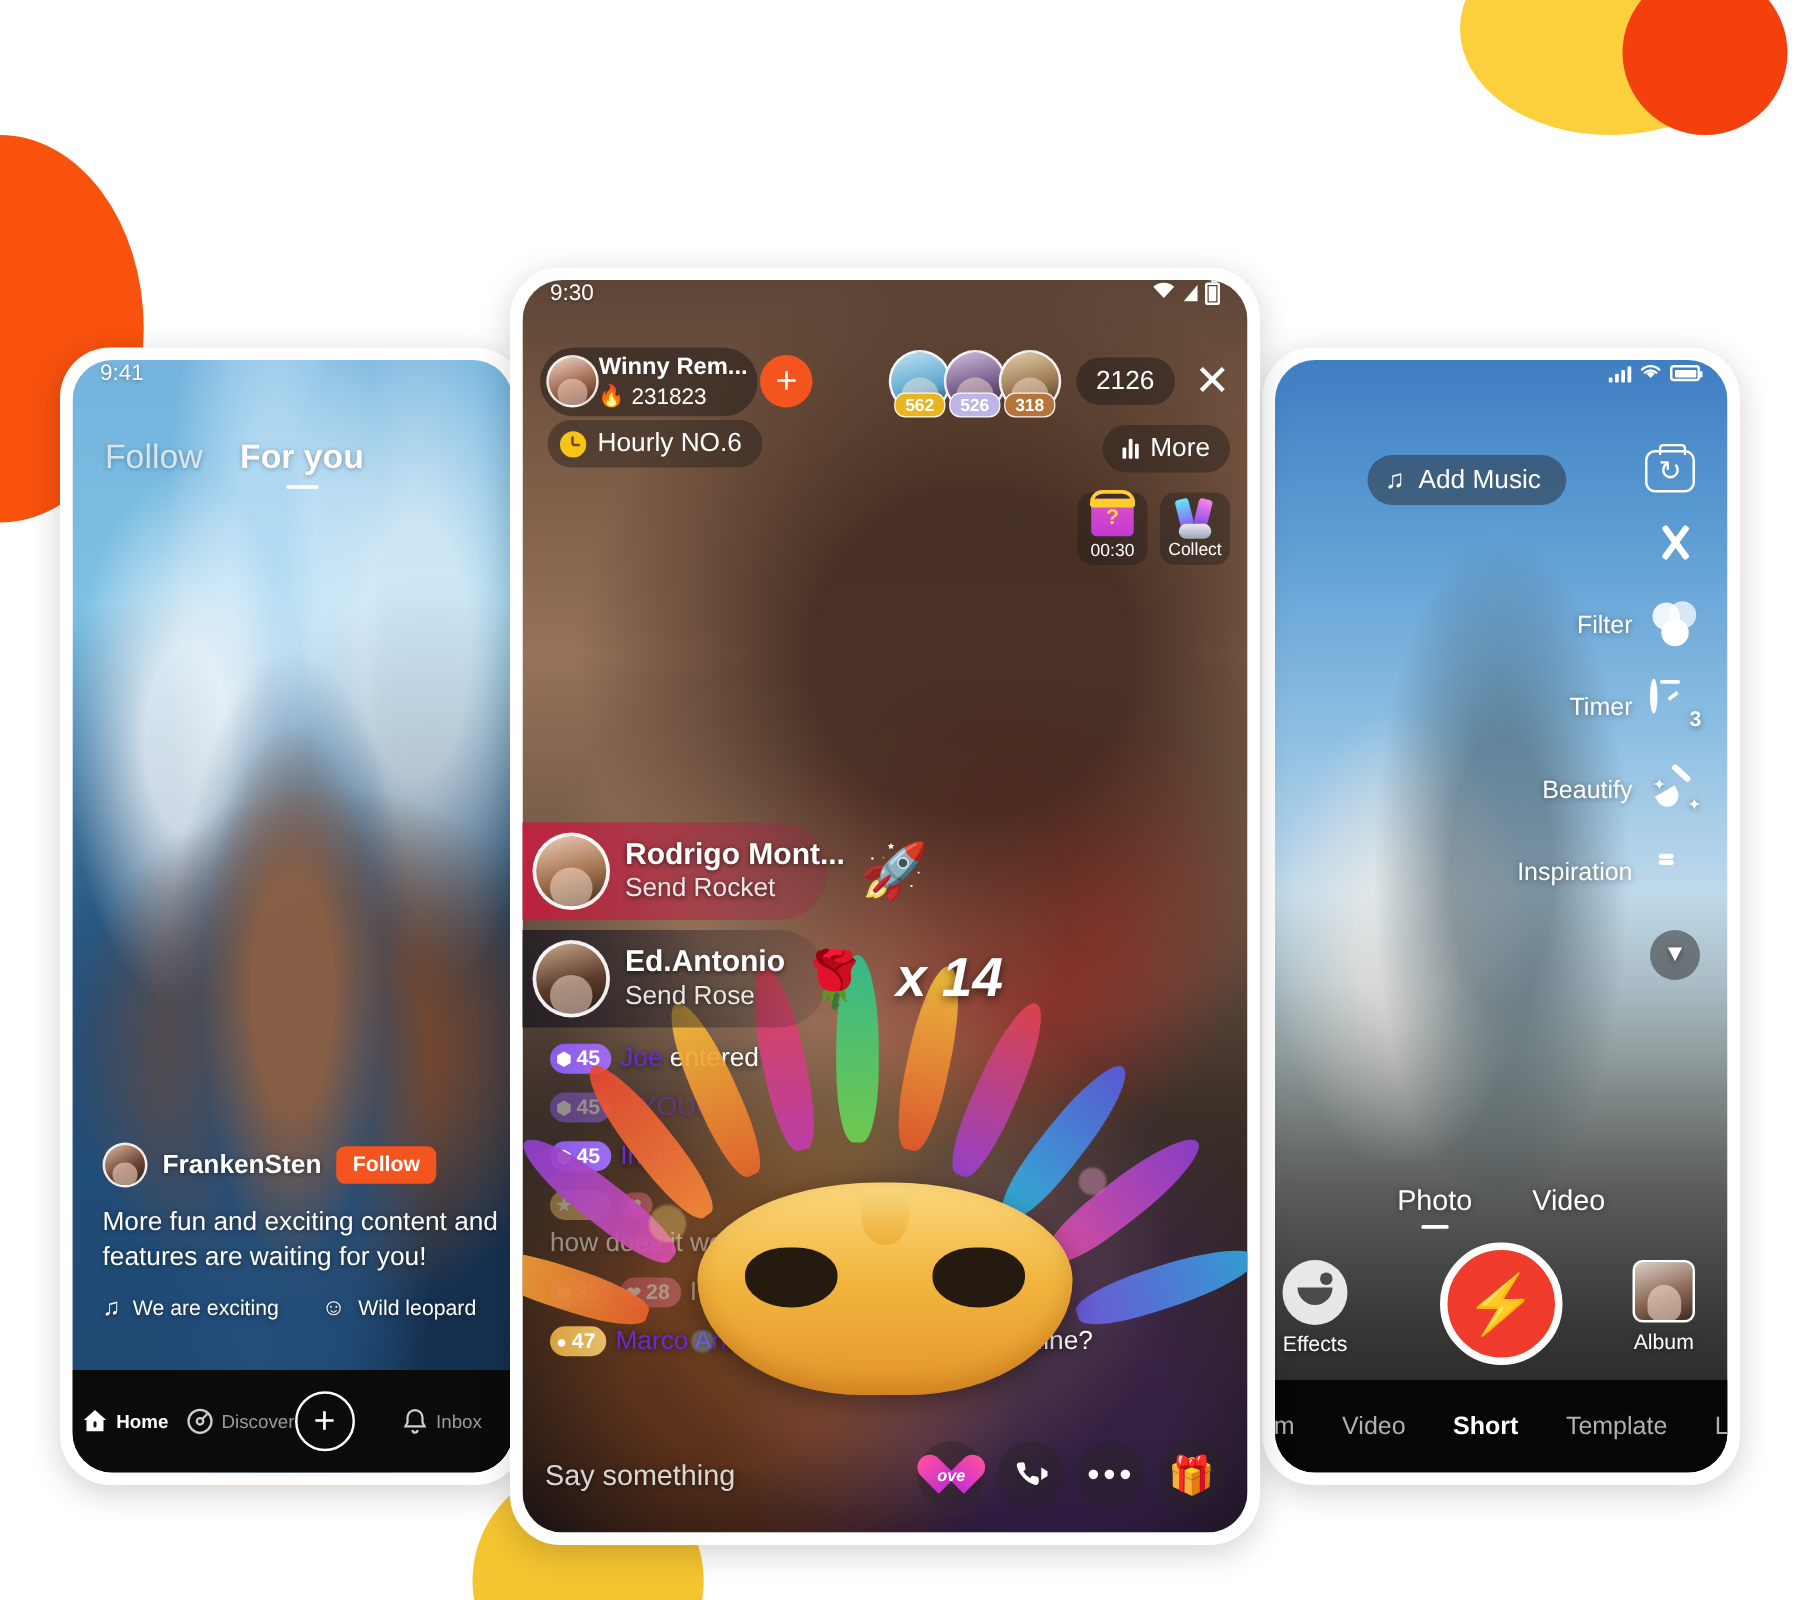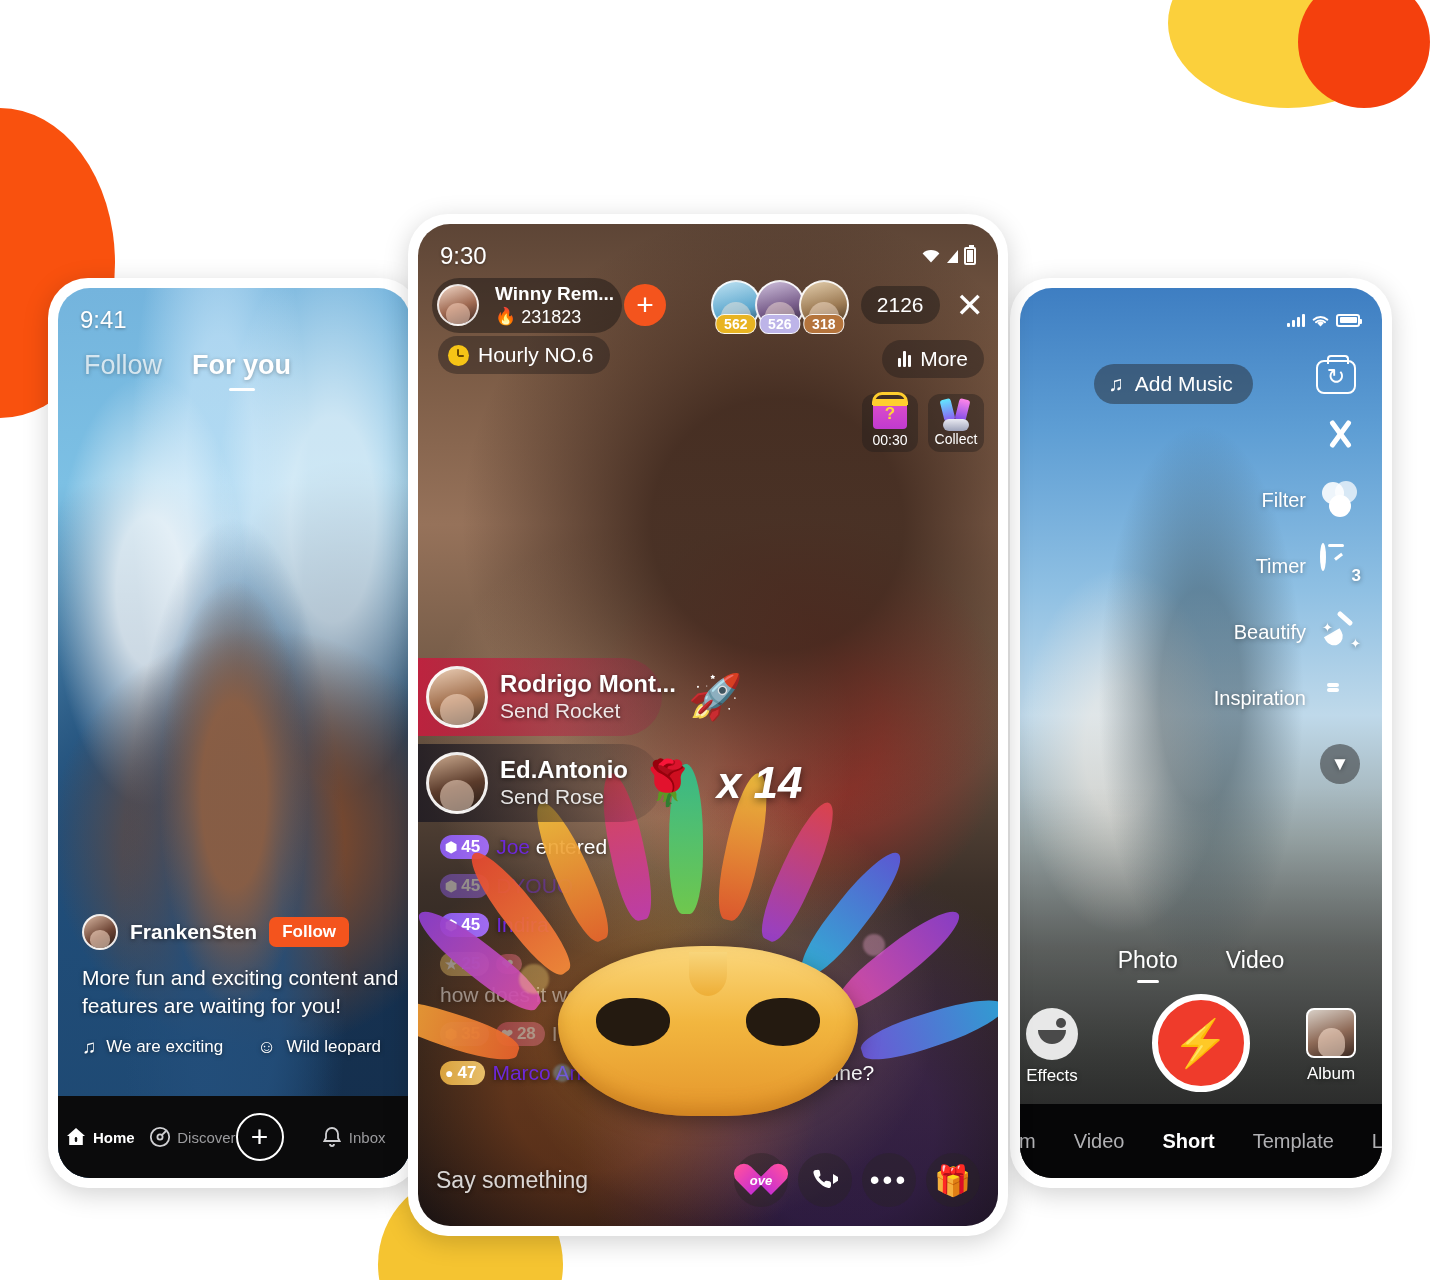--- a/index.html
+++ b/index.html
@@ -87,22 +87,22 @@
   .bg-right::after {
     content:""; position:absolute; inset:0;
     background:
       radial-gradient(ellipse at 50% 46%, rgba(40,60,70,0.45) 0 16%, rgba(40,60,70,0) 40%),
       linear-gradient(180deg, rgba(0,0,0,0) 56%, rgba(0,0,0,0.35) 100%);
   }
 
   
   .statusbar {
     position: absolute; top: 0; left: 0; right: 0; height: 46px;
-    display: flex; align-items: flex-end; justify-content: space-between;
-    padding: 0 22px; color: #fff; font-size: 24px; z-index: 20;
+    display: flex; align-items: flex-start; justify-content: space-between;
+    padding: 0 22px; color: #fff; font-size: 18px; z-index: 20;
     text-shadow: 0 1px 3px rgba(0,0,0,0.35);
   }
   .status-icons { display: flex; align-items: center; gap: 6px; }
   .ico-sig { display: inline-flex; align-items: flex-end; gap: 2px; height: 14px; }
   .ico-sig i { display: block; width: 3px; background: #fff; border-radius: 1px; }
   .ico-sig i:nth-child(1){height:4px;} .ico-sig i:nth-child(2){height:7px;}
   .ico-sig i:nth-child(3){height:10px;} .ico-sig i:nth-child(4){height:13px;}
   .ico-bat { width: 24px; height: 13px; border: 2px solid #fff; border-radius: 3px; position: relative; }
   .ico-bat::after { content:""; position:absolute; right:-4px; top:3px; width:2px; height:5px; background:#fff; border-radius:0 1px 1px 0; }
   .ico-bat i { position:absolute; inset:1.5px; background:#fff; border-radius:1px; }
@@ -148,21 +148,21 @@
   .tabitem.active { color: #fff; font-weight: bold; }
   .tab-ico { height: 26px; display: flex; align-items: center; justify-content: center; }
   .plus-circle {
     width: 48px; height: 48px; border-radius: 50%; border: 2.5px solid #fff;
     display: flex; align-items: center; justify-content: center; color: #fff; font-size: 30px; line-height: 1;
   }
 
   
   .live-top { position: absolute; top: 54px; left: 14px; right: 14px; z-index: 18; display: flex; align-items: center; }
   .streamer-pill {
-    display: flex; align-items: center; gap: 16px;
+    display: flex; align-items: center; gap: 0;
     background: rgba(20,18,18,0.45); border-radius: 30px; padding: 5px 8px 5px 5px; position: relative;
   }
   .avatar-md {
     width: 42px; height: 42px; border-radius: 50%; border: 2px solid rgba(255,255,255,0.85);
     background: linear-gradient(160deg,#f0d6c6,#a06a52 55%,#3a2520); flex:none; position:relative; overflow:hidden;
   }
   .avatar-md::after{content:"";position:absolute;left:18%;top:44%;width:64%;height:60%;border-radius:50%;background:rgba(255,220,200,0.5);}
   .streamer-texts { line-height: 1.15; color: #fff; }
   .streamer-name { font-size: 19px; font-weight: 600; white-space: nowrap; }
   .streamer-hot { font-size: 18px; display: flex; align-items: center; gap: 5px; margin-top: 2px; }

